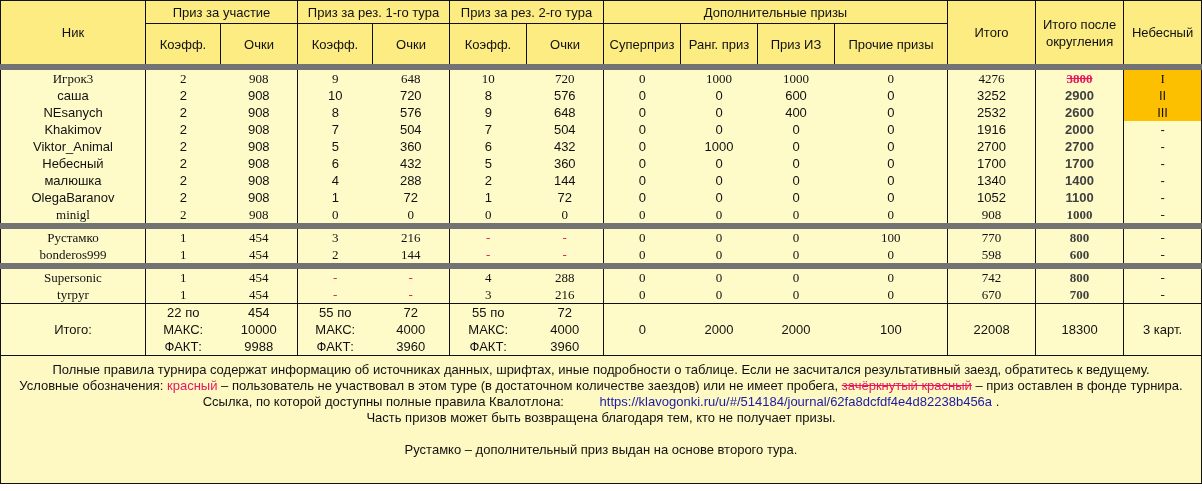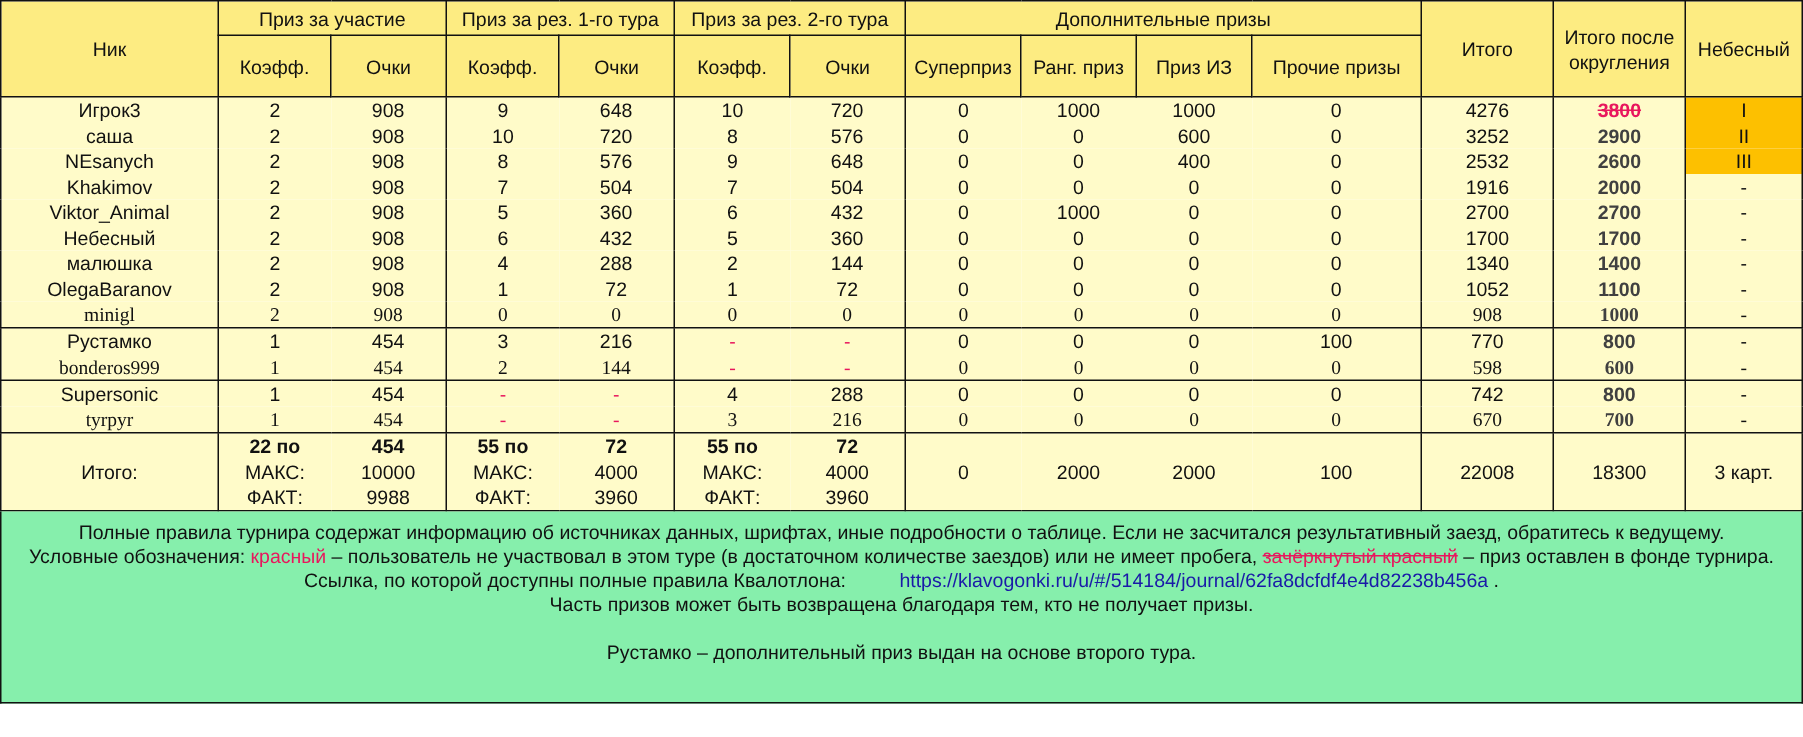--- a/index.html
+++ b/index.html
@@ -3,31 +3,31 @@
 <meta charset="utf-8">
 <style>
   html, body { margin:0; padding:0; background:#fff; }
   body { width:1202px; height:491px; overflow:hidden; font-family:"Liberation Sans", sans-serif; font-size:13px; color:#111; }
   table { border-collapse:collapse; width:1202px; table-layout:fixed; }
   td, th { padding:0; text-align:center; vertical-align:middle; font-weight:normal; line-height:17px; white-space:nowrap; }
   thead th { background:#fdec82; border:1px solid #111; }
   .hr1 th { height:22px; }
   .hr2 th { height:40px; }
   tbody td { background:#fffbc9; border-left:1px solid #111; border-right:1px solid #111; }
-  tbody tr.gs td { border-top:1px solid #737373; }
+  tbody tr.gs td { border-top:6px solid #737373;font-family:Liberation Serif, serif; }
   tbody tr.ge td { border-bottom:1px solid #111;font-family:Liberation Serif, serif; }
   td.noinner { border-right:none; }
   td.noinnerl { border-left:none; }
   .green { color:#404040; font-weight:bold; }
   .red { color:#e8175d; }
   .strike { text-decoration:line-through; }
   .pic-gold { background:#fdc000 !important; }
   .total-row td { border-top:1px solid #111; border-bottom:1px solid #111; height:51px; }
-  .bold { font-weight:bold;text-align:center; }
-  .notes { background:#86efac; border:1px solid #111; border-top:none; text-align:center; line-height:16px; padding:6px 4px 6px; height:128px; box-sizing:border-box; width:1202px; }
+  .bold { font-weight:normal;text-align:center; }
+  .notes { background:#fef9c3; border:1px solid #111; border-top:none; text-align:center; line-height:16px; padding:6px 4px 6px; height:128px; box-sizing:border-box; width:1202px; }
   .notes a { color:#1a1aa8; text-decoration:none;padding-left:32px; }
   .stack span { display:block; }
 </style>
 </head>
 <body>
 
 <table>
   <colgroup>
     <col style="width:145px">
       <col style="width:75px">

